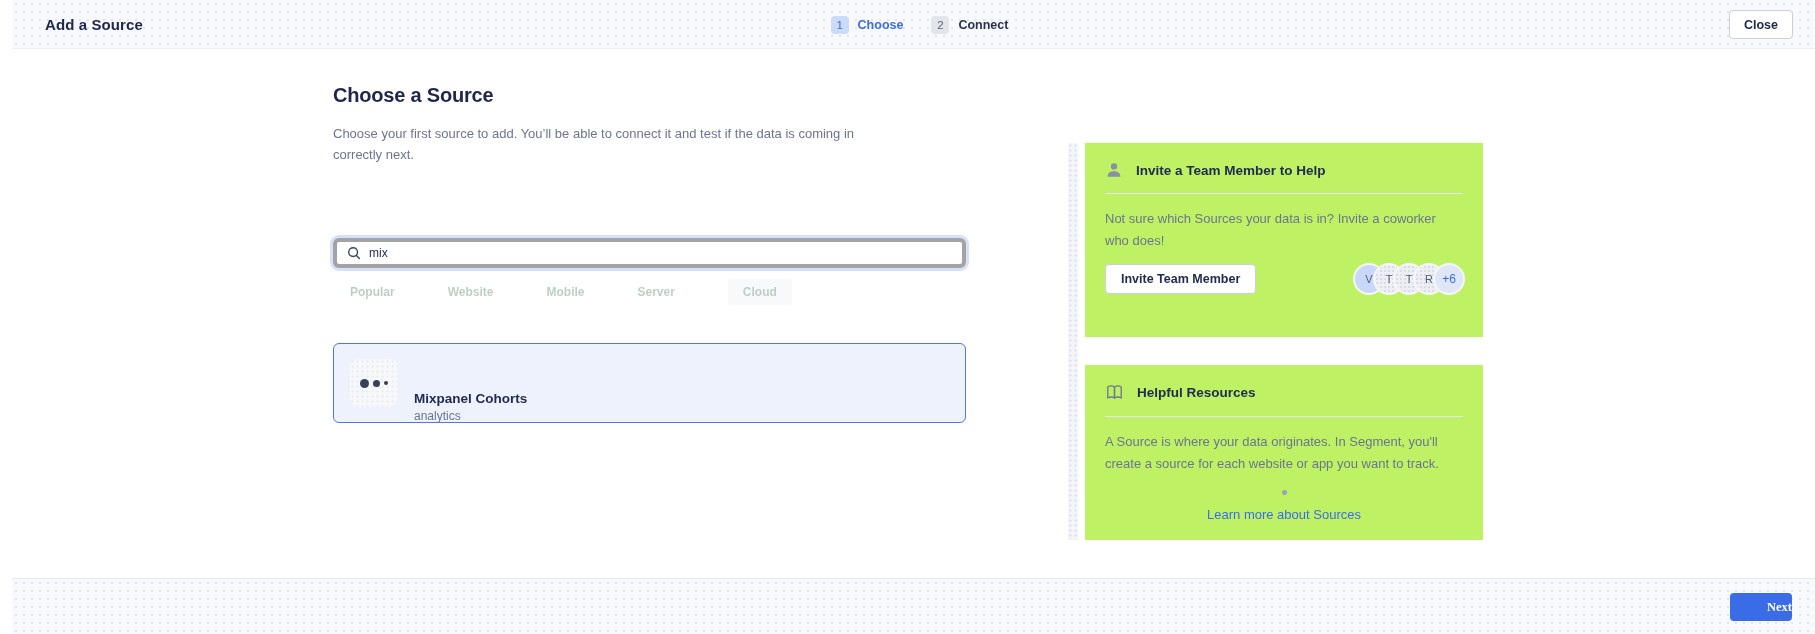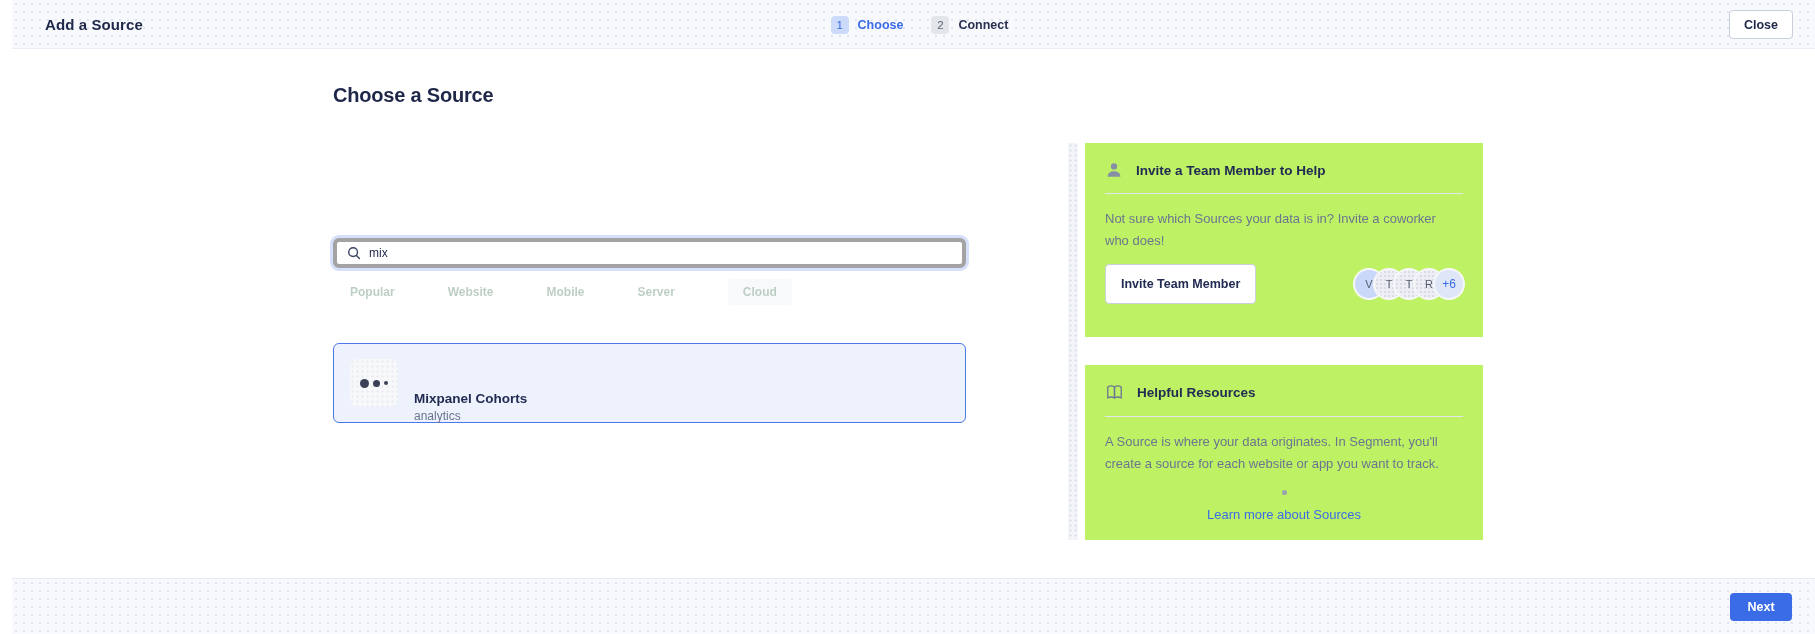--- a/index.html
+++ b/index.html
@@ -99,21 +99,21 @@
     padding:18px 20px; overflow:hidden;
   }
   #panel-invite    { top:94px;  height:194px; }
   #panel-resources { top:316px; height:175px; }
   .panel-head { display:flex; align-items:center; gap:13px; padding-bottom:14px; border-bottom:1px solid #e3e6ec; }
   .panel-title { font-size:13.5px; font-weight:bold; color:#222c52; }
   .panel-body { margin-top:14px; font-size:13px; line-height:21.5px; color:#6b7590; }
 
   .invite-row { margin-top:13px; display:flex; align-items:center; justify-content:space-between; }
   .invite-btn {
-    height:40px; padding:0 15px; background:#fff; border:1px solid #c9cfdb; border-radius:4px;
+    height:30px; padding:0 15px; background:#fff; border:1px solid #c9cfdb; border-radius:4px;
     font-size:12.5px; color:#222c52; font-weight:bold; cursor:pointer; font-family:inherit;
   }
   .avatars { display:flex; align-items:center; }
   .avatar {
     width:28px; height:28px; border-radius:50%;
     display:flex; align-items:center; justify-content:center;
     font-size:11px; color:#555e70; margin-left:-8px;
     box-shadow:0 0 0 2px #f6f7f9;
   }
   .avatar:first-child { margin-left:0; }
@@ -131,21 +131,21 @@
   .side-link { font-size:13px; color:#3b6ce8; cursor:pointer; }
 
   
   #footer {
     position:absolute; left:0; top:578px; width:1815px; height:56px;
     border-top:1px solid #e9ebf4;
   }
   .next-btn {
     position:absolute; right:35px; top:14px; width:62px; height:28px;
     background:#3b6ce8; color:#ffffff; border:none; border-radius:4px;
-    font-size:12.5px; font-weight:bold; cursor:pointer; font-family:Liberation Sans, sans-serif;
+    font-size:12.5px; font-weight:bold; cursor:pointer; font-family:Liberation Serif, serif;text-align:right;
   }
 </style>
 </head>
 <body>
 
 <div id="app">
 
   <div id="header" class="dotted">
     <div class="header-title">Add a Source</div>
     <div class="steps">
@@ -156,20 +156,21 @@
       <div class="step inactive">
         <span class="step-num">2</span>
         <span class="step-label">Connect</span>
       </div>
     </div>
     <button class="close-btn">Close</button>
   </div>
 
   <div id="main">
     <div class="page-title">Choose a Source</div>
+    <div class="page-desc">Choose your first source to add. You’ll be able to connect it and test if the data is coming in correctly next.</div>
 
     <div class="search-wrap">
       <svg width="14" height="14" viewBox="0 0 16 16" fill="none">
         <circle cx="7" cy="7" r="5" stroke="#3a4562" stroke-width="1.6"></circle>
         <line x1="10.8" y1="10.8" x2="14.2" y2="14.2" stroke="#3a4562" stroke-width="1.6" stroke-linecap="round"></line>
       </svg>
       <input class="search-input" type="text" value="mix" style="">
     </div>
 
     <div class="tabs">

